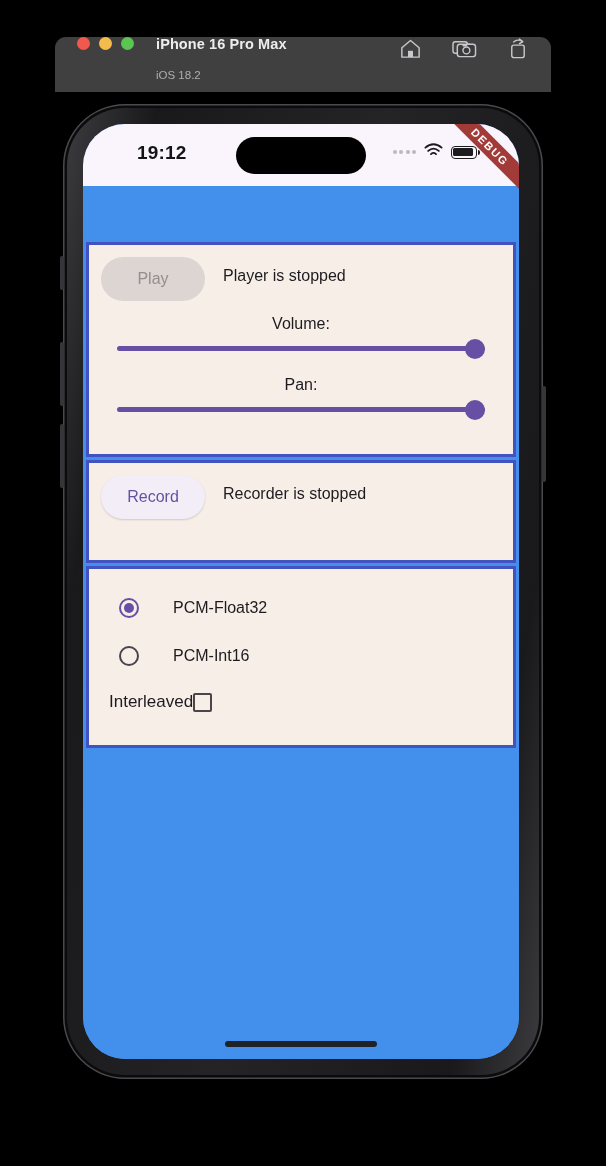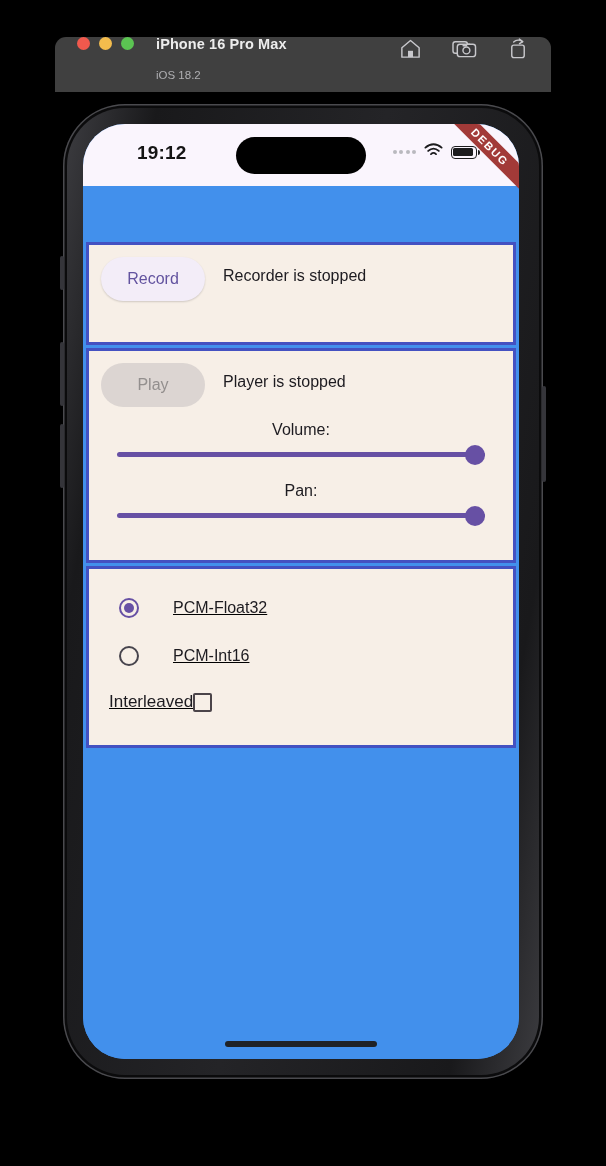--- a/index.html
+++ b/index.html
@@ -153,21 +153,21 @@
   .slider-track {
     position:absolute; left:0; right:0; top:10px; height:5px;
     border-radius:3px; background:#6750A4;
   }
   .slider-thumb {
     position:absolute; top:3px; width:20px; height:20px; border-radius:50%;
     background:#6750A4; cursor:pointer;
   }
 
   
-  .card-options { height:182px; padding-top:15px;text-decoration:underline; }
+  .card-options { height:182px; padding-top:15px; }
   .opt-row { display:flex; align-items:center; height:48px; padding-left:30px; }
   .radio {
     width:20px; height:20px; border-radius:50%;
     border:2px solid #47444D; position:relative; flex:0 0 auto; cursor:pointer;
   }
   .radio.checked { border-color:#6750A4; }
   .radio.checked::after {
     content:""; position:absolute; left:3px; top:3px;
     width:10px; height:10px; border-radius:50%; background:#6750A4;
   }
@@ -258,44 +258,44 @@
           <span class="battery">
               <i></i>
             </span>
         </div>
         <div class="debug-ribbon">DEBUG</div>
       </div>
 
 
       <div class="app-body">
 
+        <div class="card card-play">
+          <div class="play-row">
+            <div class="pill pill-disabled">Play</div>
+            <div class="status-text">Player is stopped</div>
+          </div>
+
+          <div class="slider-label">Volume:</div>
+          <div class="slider">
+            <div class="slider-track"></div>
+            <div class="slider-thumb" style="left: 348px;"></div>
+          </div>
+
+          <div class="slider-label">Pan:</div>
+          <div class="slider">
+            <div class="slider-track"></div>
+            <div class="slider-thumb" style="left: 348px;"></div>
+          </div>
+        </div>
+
         <div class="card card-record">
           <div class="pill pill-enabled">Record</div>
           <div class="status-text">Recorder is stopped</div>
         </div>
 
-        <div class="card card-play">
-          <div class="play-row">
-            <div class="pill pill-disabled">Play</div>
-            <div class="status-text">Player is stopped</div>
-          </div>
-
-          <div class="slider-label">Volume:</div>
-          <div class="slider">
-            <div class="slider-track"></div>
-            <div class="slider-thumb" style="left: 348px;"></div>
-          </div>
-
-          <div class="slider-label">Pan:</div>
-          <div class="slider">
-            <div class="slider-track"></div>
-            <div class="slider-thumb" style="left: 348px;"></div>
-          </div>
-        </div>
-
         <div class="card card-options">
           <div class="opt-row">
             <span class="radio checked"></span>
             <span class="opt-label">PCM-Float32</span>
           </div>
           <div class="opt-row">
             <span class="radio"></span>
             <span class="opt-label">PCM-Int16</span>
           </div>
           <div class="check-row">

